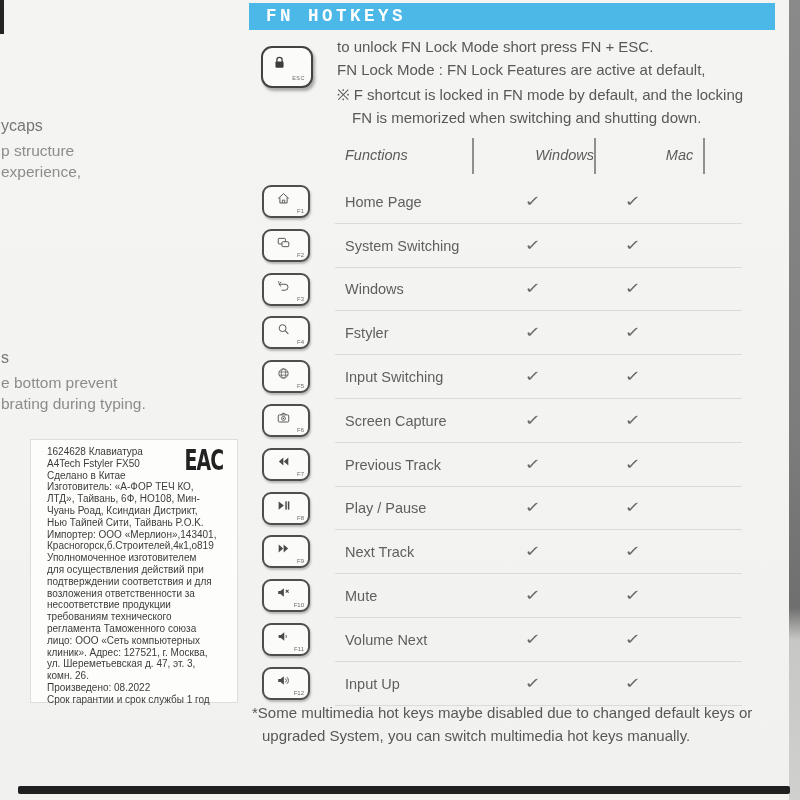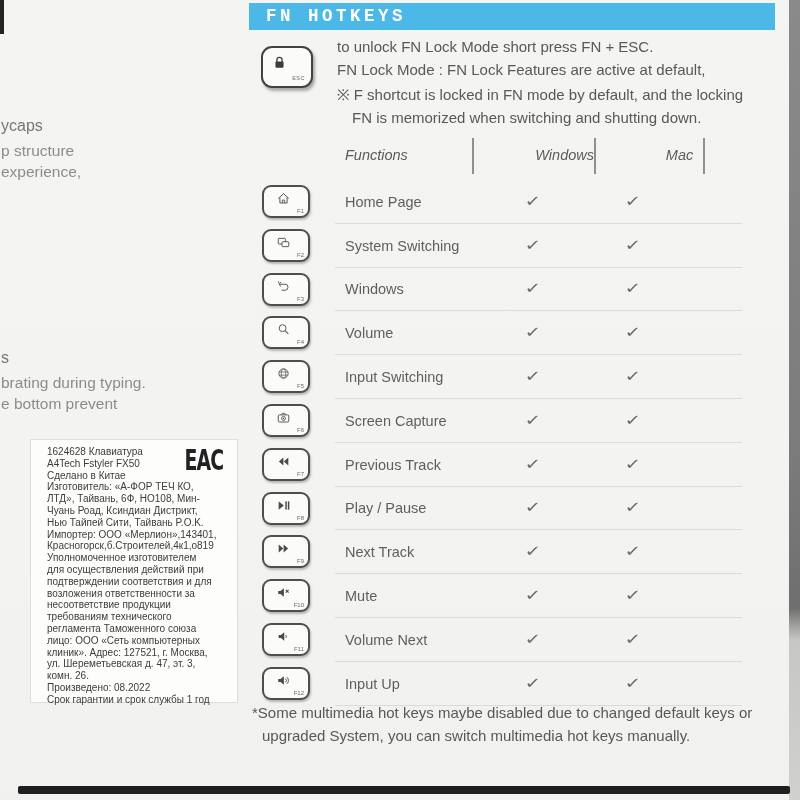--- a/index.html
+++ b/index.html
@@ -145,21 +145,21 @@
     </div>
 
     <div class="hk-row">
       <div class="keycap">
         <svg width="15" height="15" viewBox="0 0 20 20">
           <circle class="kicon-stroke" cx="8.8" cy="8.2" r="4.6" stroke-width="1.3"></circle>
           <line x1="12.2" y1="11.6" x2="16.4" y2="15.8" stroke="#555" stroke-width="1.4"></line>
         </svg>
         <span class="klabel">F4</span>
       </div>
-      <span class="fname">Volume</span>
+      <span class="fname">Fstyler</span>
       <span class="chk w">✓</span>
       <span class="chk m">✓</span>
     </div>
 
     <div class="hk-row">
       <div class="keycap">
         <svg width="15" height="15" viewBox="0 0 20 20">
           <circle class="kicon-stroke" cx="10" cy="10" r="6.2" stroke-width="1.2"></circle>
           <ellipse class="kicon-stroke" cx="10" cy="10" rx="2.9" ry="6.2" stroke-width="1"></ellipse>
           <line x1="3.9" y1="8" x2="16.1" y2="8" stroke="#555" stroke-width="1"></line>
@@ -276,22 +276,22 @@
   </div>
 
   <div class="frag frag1">
     <div class="fh">ycaps</div>
     <div>p structure</div>
     <div>experience,</div>
   </div>
 
   <div class="frag frag2">
     <div class="fh">s</div>
+    <div>e bottom prevent</div>
     <div>brating during typing.</div>
-    <div>e bottom prevent</div>
   </div>
 
   <div class="rlabel">
     <span class="eac">EAC</span>
     <div class="rlabel-lines">
       <div>1624628 Клавиатура</div>
       <div>A4Tech Fstyler FX50</div>
       <div>Сделано в Китае</div>
       <div>Изготовитель: «А-ФОР ТЕЧ КО,</div>
       <div>ЛТД», Тайвань, 6Ф, НО108, Мин-</div>

